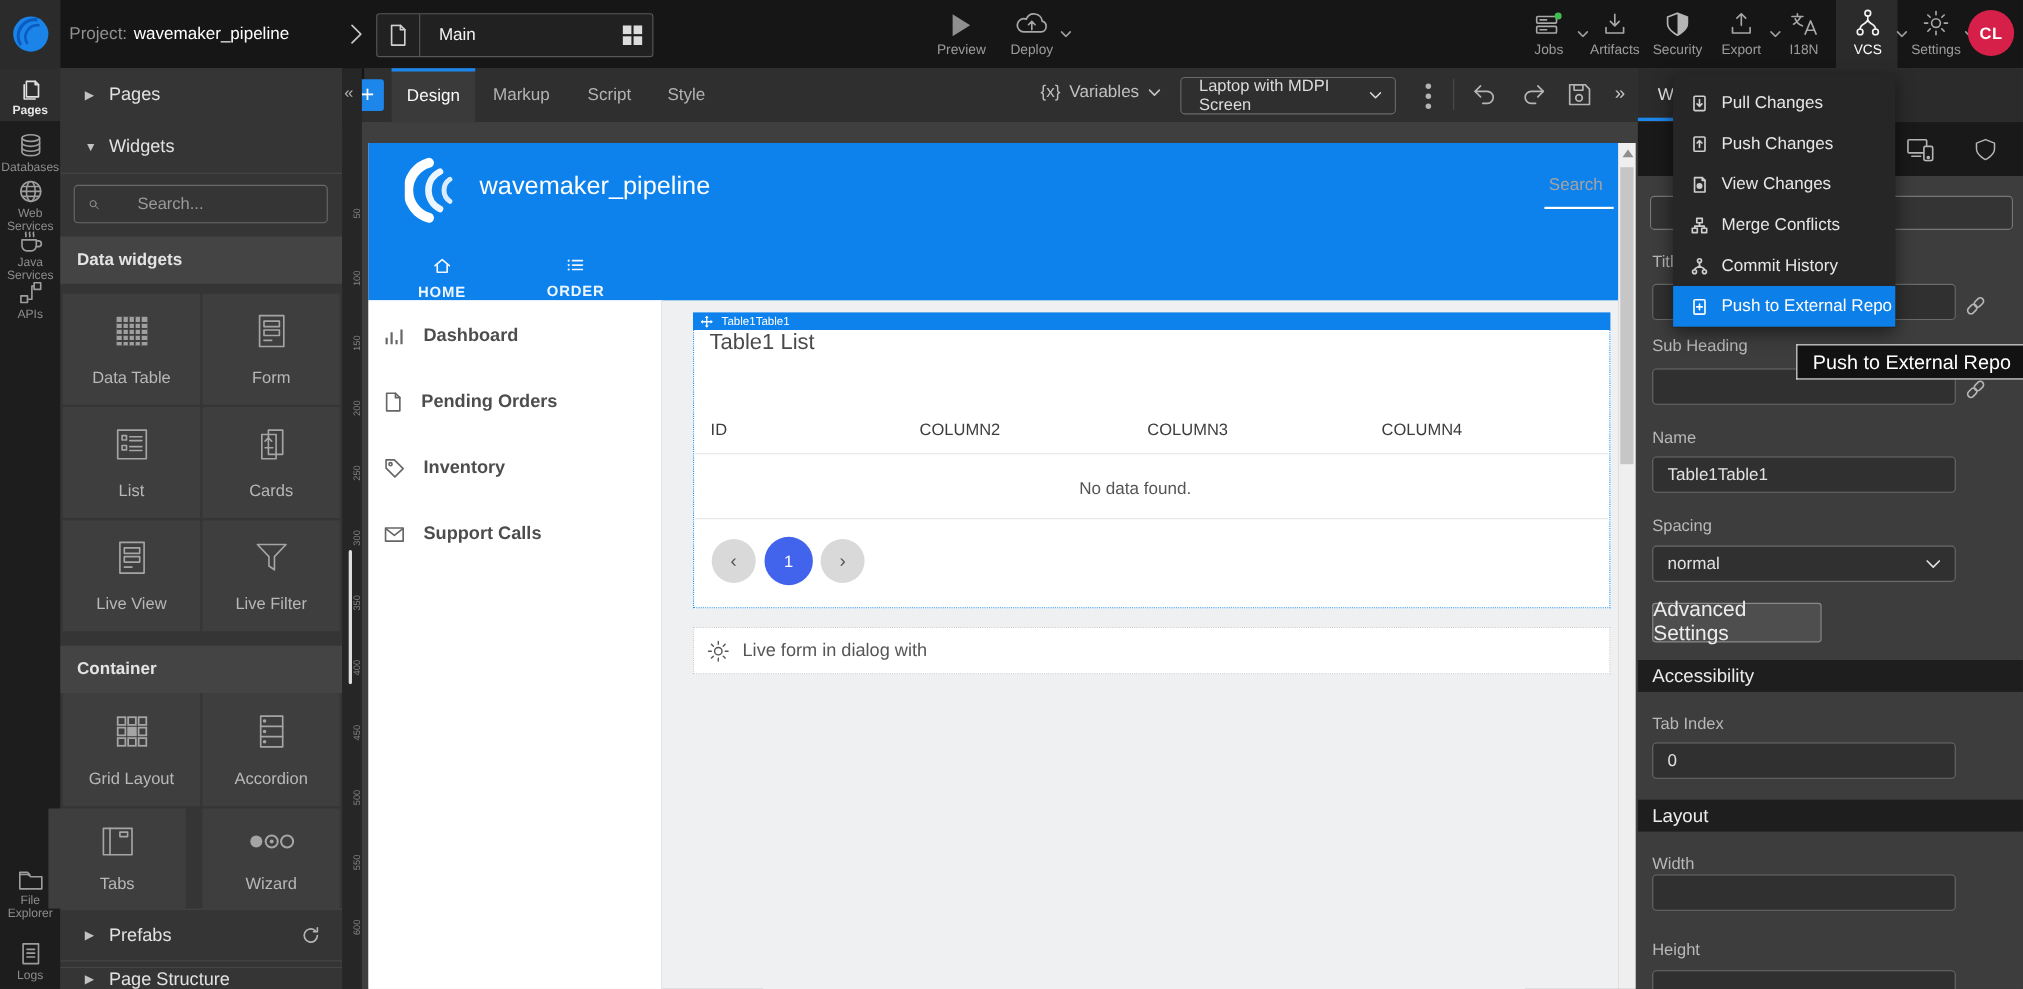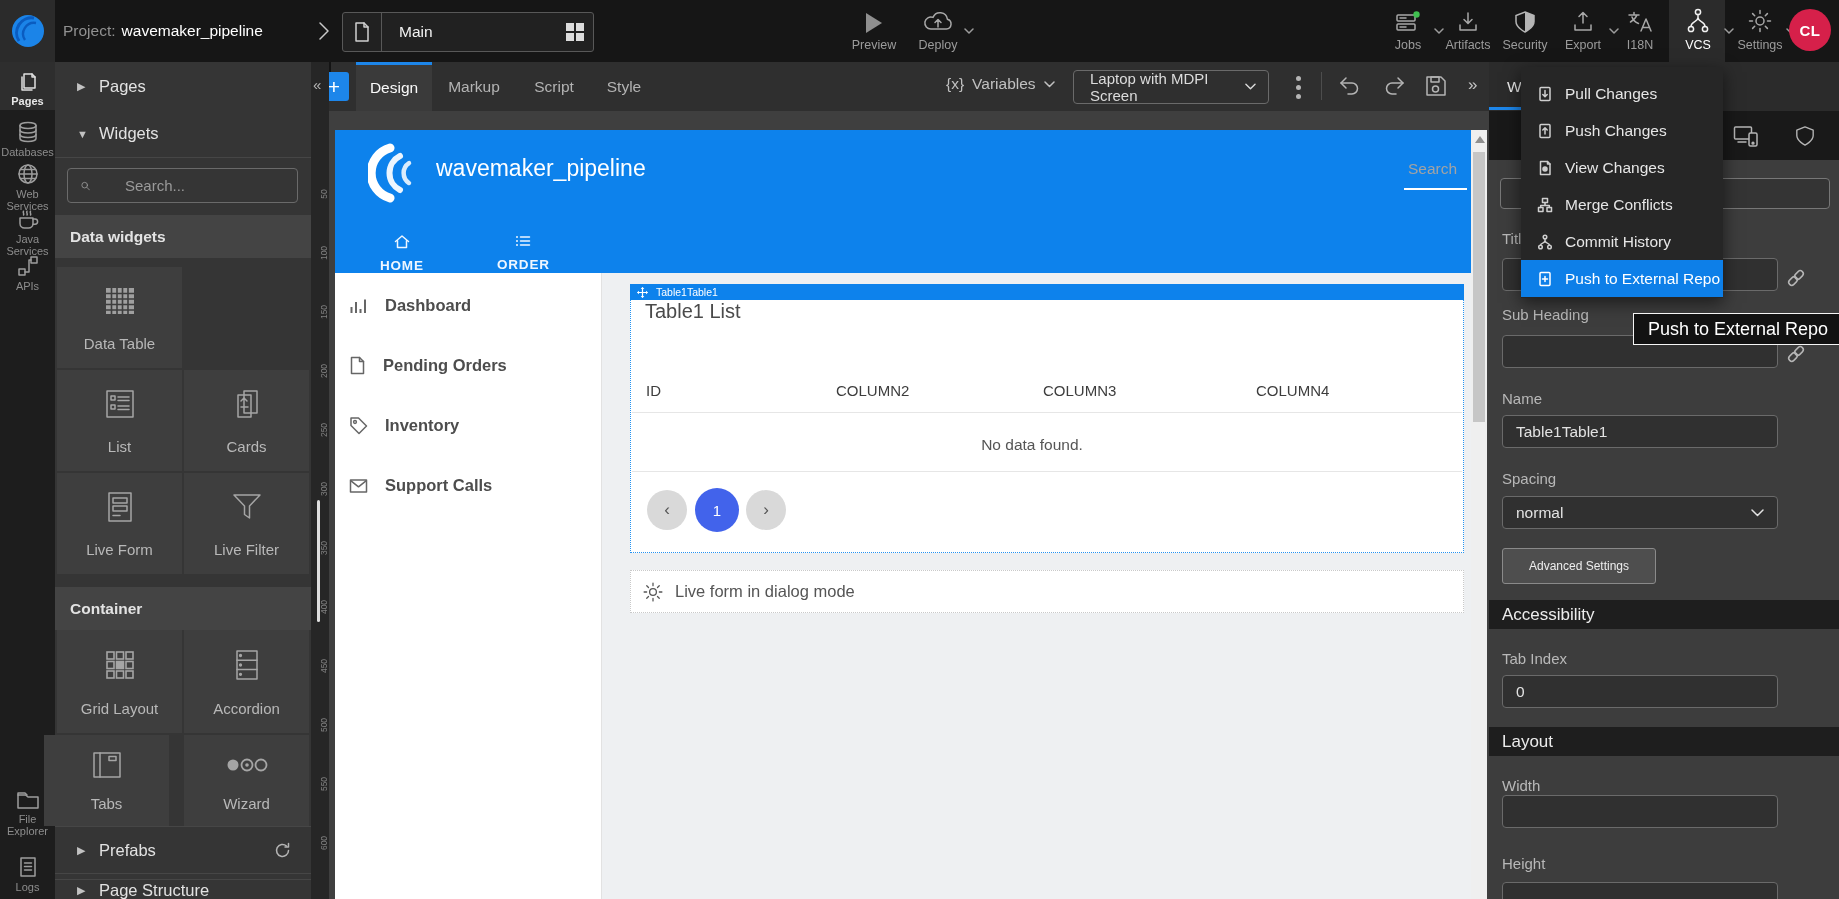--- a/index.html
+++ b/index.html
@@ -101,21 +101,21 @@
   
   .rpanel{left:1489px;top:62px;width:350px;height:837px;background:#3d3d3d;}
   .rpanel-hdr{left:1489px;top:62px;width:350px;height:49px;background:#2b2b2b;color:#e8e8e8;font-size:15.5px;}
   .rtab-underline{left:1489px;top:107px;width:64px;height:3px;background:#1d86ea;}
   .rpanel-band{left:1489px;top:111px;width:350px;height:49px;background:#191919;display:flex;align-items:center;justify-content:flex-end;gap:36px;padding-right:24px;box-sizing:border-box;color:#b5b5b5;}
   .rp-search{left:1500px;top:178px;width:330px;height:31px;background:#343434;border:1px solid #777;border-radius:4px;box-sizing:border-box;}
   .plabel{left:1502px;color:#b8b8b8;font-size:15px;}
   .pinput{left:1502px;width:276px;height:33px;background:#303030;border:1px solid #6a6a6a;border-radius:4px;box-sizing:border-box;color:#e2e2e2;font-size:15.5px;padding:0 13px;font-family:"Liberation Sans",sans-serif;outline:none;}
   .linkic{left:1785px;color:#b5b5b5;}
   .pselect{left:1502px;top:496px;width:276px;height:33px;background:#303030;border:1px solid #6a6a6a;border-radius:4px;box-sizing:border-box;color:#e2e2e2;font-size:15.5px;display:flex;align-items:center;justify-content:space-between;padding:0 13px;}
-  .advbtn{left:1502px;top:548px;width:152px;height:34px;background:#4e4e4e;border:1px solid #8a8a8a;border-radius:3px;color:#ededed;font-size:12px;display:flex;align-items:center;justify-content:center;}
+  .advbtn{left:1502px;top:548px;width:152px;height:34px;background:#4e4e4e;border:1px solid #8a8a8a;border-radius:3px;color:#ededed;font-size:19px;display:flex;align-items:center;justify-content:center;}
   .secband{left:1489px;width:350px;height:29px;background:#1e1e1e;display:flex;align-items:center;padding-left:13px;box-sizing:border-box;color:#ececec;font-size:17px;}
 
   
   .vcsmenu{left:1521px;top:67px;width:202px;height:231px;background:#262626;box-shadow:0 5px 16px rgba(0,0,0,.55);z-index:40;padding-top:8px;box-sizing:border-box;}
   .vitem{height:37px;display:flex;align-items:center;gap:12px;padding-left:16px;color:#e6e6e6;font-size:15.5px;}
   .vitem .mic{color:#cfcfcf;}
   .vitem.active{background:#0d7fe8;color:#fff;}
   .vitem.active .mic{color:#fff;}
   .tooltip{left:1633px;top:313px;width:216px;height:32px;background:#121212;border:1px solid #f5f5f5;border-right:none;z-index:45;display:flex;align-items:center;padding-left:14px;box-sizing:border-box;color:#fff;font-size:18px;white-space:nowrap;}
 </style>
@@ -456,20 +456,31 @@
       <svg width="34" height="32" viewBox="0 0 34 32">
           <rect x="3" y="3" width="28" height="26" fill="#9f9f9f"></rect>
           <g stroke="#3e3e3e" stroke-width="1.6">
             <path d="M3 8.5 h28 M3 14 h28 M3 19.5 h28 M3 25 h28"></path>
             <path d="M8.5 3 v26 M14 3 v26 M19.5 3 v26 M25 3 v26"></path>
           </g>
         </svg>
     </div>
     <div class="tname">Data Table</div>
   </div>
+  <div class="abs tile" style="left:184px;top:267px;width:125px;height:101px;">
+    <div class="ticon" style="height:68px;">
+      <svg class="ic" width="32" height="34" viewBox="0 0 32 34" stroke-width="1.8">
+          <rect x="5" y="3" width="22" height="28"></rect>
+          <rect x="9" y="8" width="14" height="5"></rect>
+          <rect x="9" y="16" width="14" height="5"></rect>
+          <path d="M9 25.5 h7"></path>
+        </svg>
+    </div>
+    <div class="tname">Form</div>
+  </div>
   <div class="abs tile" style="left:57px;top:370px;width:125px;height:101px;">
     <div class="ticon" style="height:68px;">
       <svg class="ic" width="34" height="32" viewBox="0 0 34 32" stroke-width="1.8">
           <rect x="4" y="3" width="26" height="26"></rect>
           <rect x="8" y="8" width="4" height="4"></rect>
           <path d="M15 9 h11 M15 12.5 h11"></path>
           <rect x="8" y="17" width="4" height="4"></rect>
           <path d="M15 18 h11 M15 21.5 h11"></path>
         </svg>
     </div>
@@ -488,21 +499,21 @@
   </div>
   <div class="abs tile" style="left:57px;top:473px;width:125px;height:101px;">
     <div class="ticon" style="height:68px;">
       <svg class="ic" width="32" height="34" viewBox="0 0 32 34" stroke-width="1.8">
           <rect x="5" y="3" width="22" height="28"></rect>
           <rect x="9" y="8" width="14" height="5"></rect>
           <rect x="9" y="16" width="14" height="5"></rect>
           <path d="M9 25.5 h7"></path>
         </svg>
     </div>
-    <div class="tname">Live Form</div>
+    <div class="tname">Live View</div>
   </div>
   <div class="abs tile" style="left:184px;top:473px;width:125px;height:101px;">
     <div class="ticon" style="height:68px;">
       <svg class="ic" width="34" height="32" viewBox="0 0 34 32" stroke-width="1.8">
           <path d="M4 4 h26 l-10.5 11 v12 l-5 -3.5 v-8.5 z"></path>
         </svg>
     </div>
     <div class="tname">Live Filter</div>
   </div>
 
@@ -678,21 +689,21 @@
   <div class="abs pgbtn act" style="left:695px;">
     <span>1</span>
   </div>
   <div class="abs pgbtn" style="left:746px;">›</div>
 
   <div class="abs liveform">
     <svg class="ic" width="22" height="22" viewBox="0 0 26 26" stroke-width="1.7" style="color:#555;">
         <circle cx="13" cy="13" r="4"></circle>
         <path d="M13 2.5 v3 M13 20.5 v3 M2.5 13 h3 M20.5 13 h3 M5.6 5.6 l2.1 2.1 M18.3 18.3 l2.1 2.1 M20.4 5.6 l-2.1 2.1 M7.7 18.3 l-2.1 2.1"></path>
       </svg>
-    <span>Live form in dialog mode</span>
+    <span>Live form in dialog with</span>
   </div>
 
   <div class="abs cscroll-track"></div>
   <div class="abs cscroll-arrow"></div>
   <div class="abs cscroll-thumb"></div>
 
   <div class="abs rpanel"></div>
   <div class="abs rpanel-hdr">
     <span style="position:absolute;left:18px;top:16px;">W</span>
   </div>

